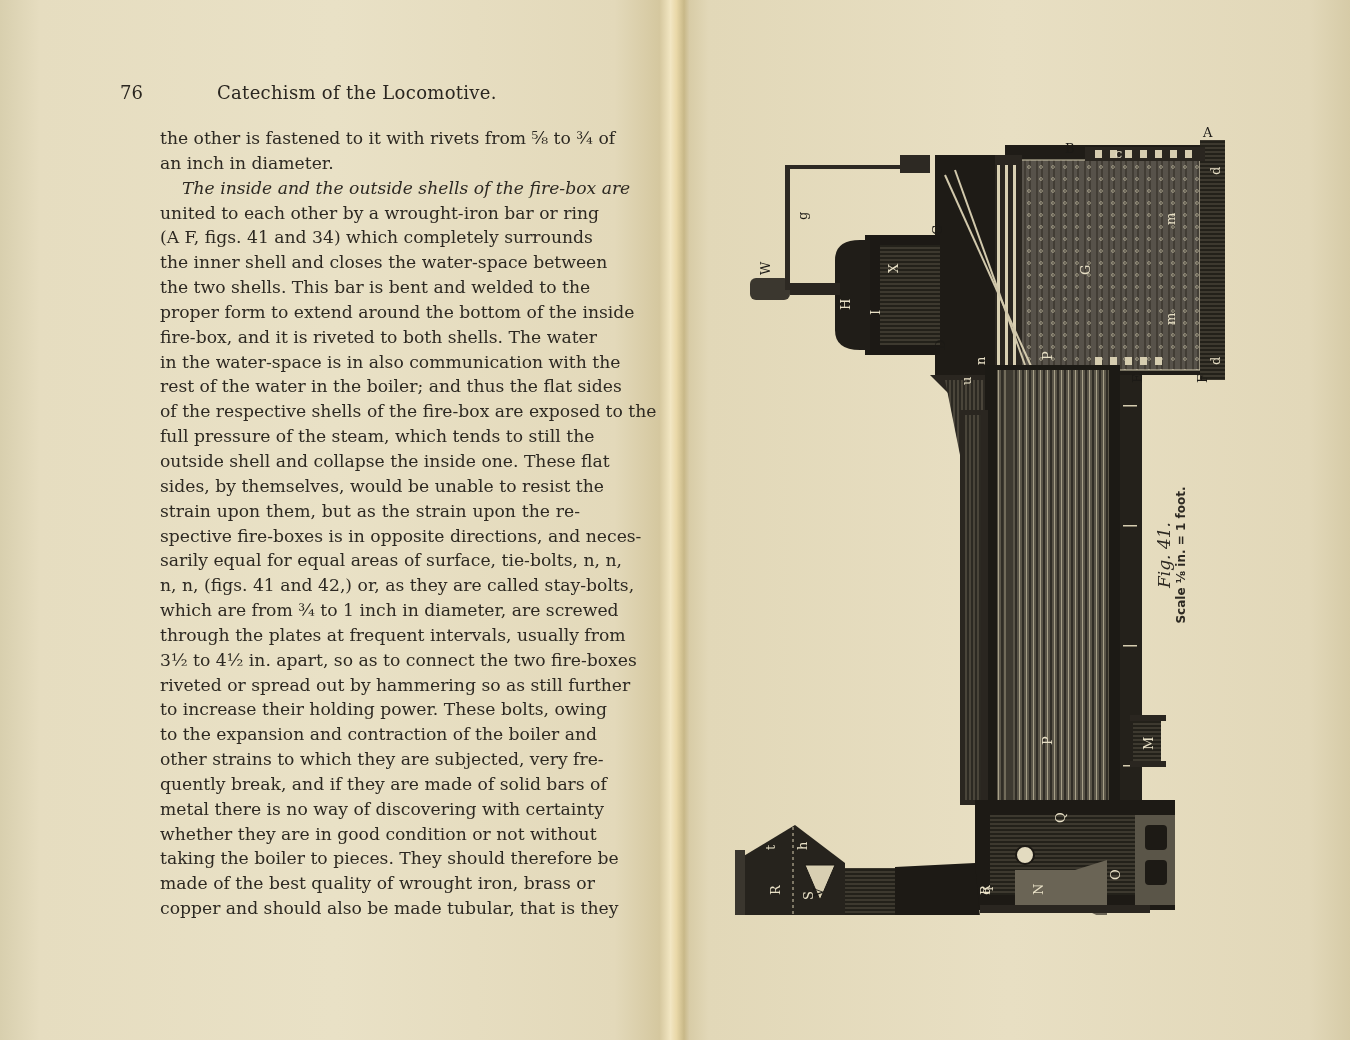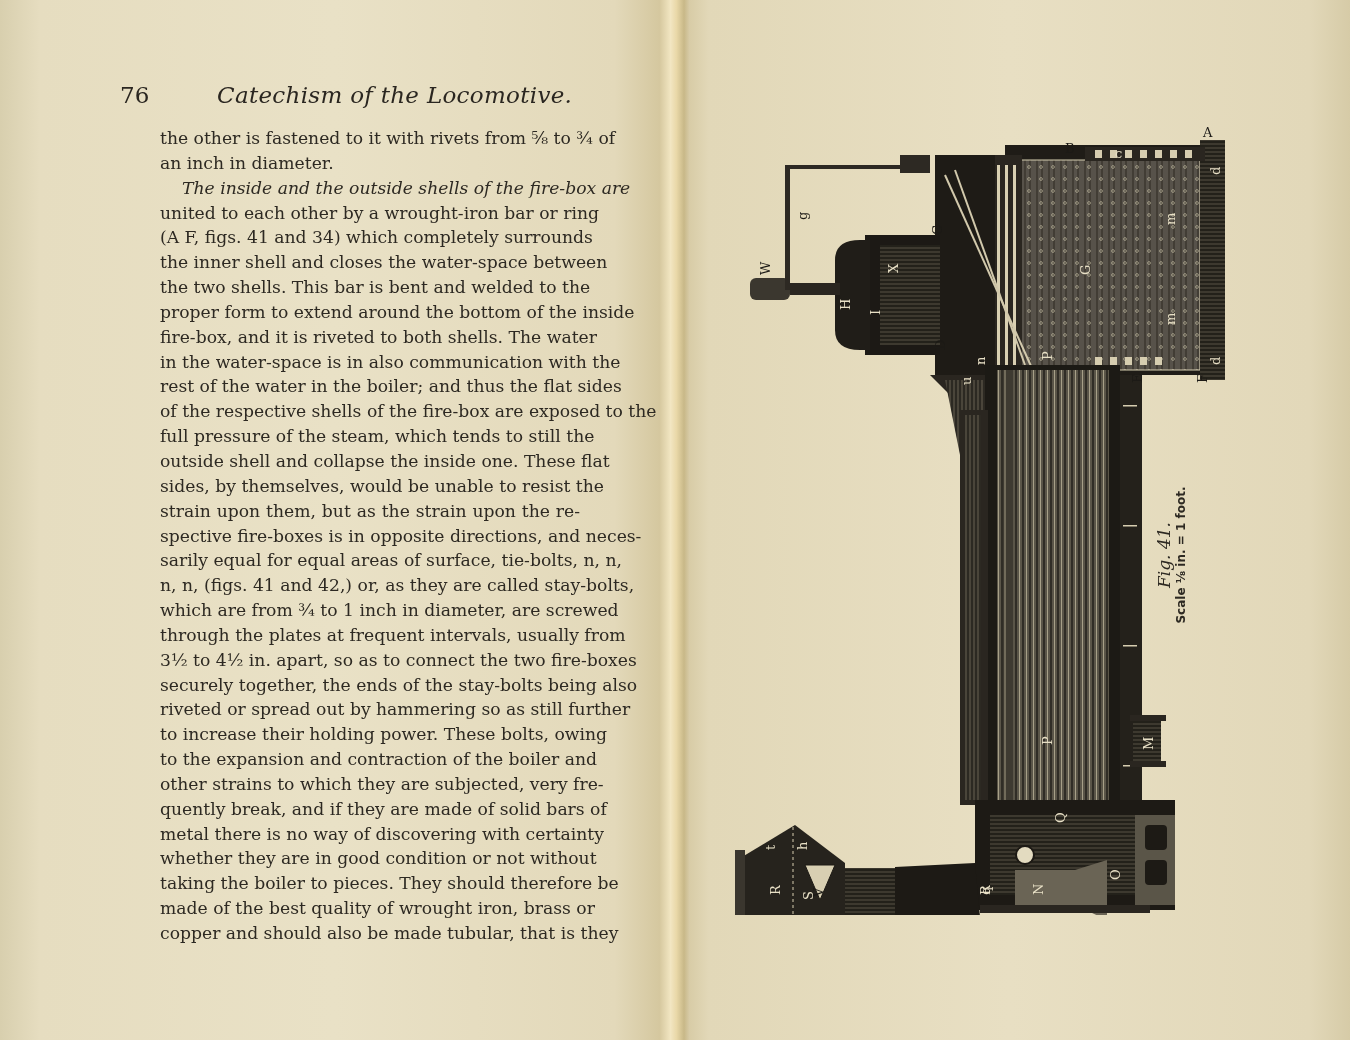--- a/index.html
+++ b/index.html
@@ -17,25 +17,25 @@
   .page-right {
     position: absolute; left: 668px; top: 0; width: 682px; height: 1040px;
     background: linear-gradient(90deg, #cdbf93 0%, #e2d8b8 6%, #e8dfc3 50%, #e2d8b9 94%, #d6cba7 100%);
   }
   .gutter {
     position: absolute; left: 660px; top: 0; width: 30px; height: 1040px;
     background: linear-gradient(90deg, #d7c9a0 0%, #f2e6c2 35%, #e9d8a8 55%, #c8b888 80%, #d9cdaa 100%);
   }
   .running-head {
     position: absolute; left: 120px; top: 82px; width: 460px; height: 30px;
-    font-size: 23px; color: #2a2620;
+    font-size: 18px; color: #2a2620;
   }
   .page-number { position: absolute; left: 0; top: 0; }
   .running-title {
-    position: absolute; left: 97px; top: 0; font-style: italic;
+    position: absolute; left: 97px; top: 0; 
     letter-spacing: 0.3px;
   }
   .body-text {
     position: absolute; left: 116px; top: 126px; width: 464px;
     font-size: 17.2px; line-height: 24.85px; color: #2d2922;
     text-align: justify;
   }
   .line {
     display: block; white-space: nowrap; text-align: justify;
     text-align-last: justify; height: 24.85px; margin-left: 44px;
@@ -87,21 +87,20 @@
         <span class="line">full pressure of the steam, which tends to still the</span>
         <span class="line">outside shell and collapse the inside one. These flat</span>
         <span class="line">sides, by themselves, would be unable to resist the</span>
         <span class="line">strain upon them, but as the strain upon the re-</span>
         <span class="line">spective fire-boxes is in opposite directions, and neces-</span>
         <span class="line">sarily equal for equal areas of surface, tie-bolts, n, n,</span>
         <span class="line">n, n, (figs. 41 and 42,) or, as they are called stay-bolts,</span>
         <span class="line">which are from ¾ to 1 inch in diameter, are screwed</span>
         <span class="line">through the plates at frequent intervals, usually from</span>
         <span class="line">3½ to 4½ in. apart, so as to connect the two fire-boxes</span>
-        <span class="line">securely together, the ends of the stay-bolts being also</span>
         <span class="line">riveted or spread out by hammering so as still further</span>
         <span class="line">to increase their holding power. These bolts, owing</span>
         <span class="line">to the expansion and contraction of the boiler and</span>
         <span class="line">other strains to which they are subjected, very fre-</span>
         <span class="line">quently break, and if they are made of solid bars of</span>
         <span class="line">metal there is no way of discovering with certainty</span>
         <span class="line">whether they are in good condition or not without</span>
         <span class="line">taking the boiler to pieces. They should therefore be</span>
         <span class="line">made of the best quality of wrought iron, brass or</span>
         <span class="line">copper and should also be made tubular, that is they</span>

